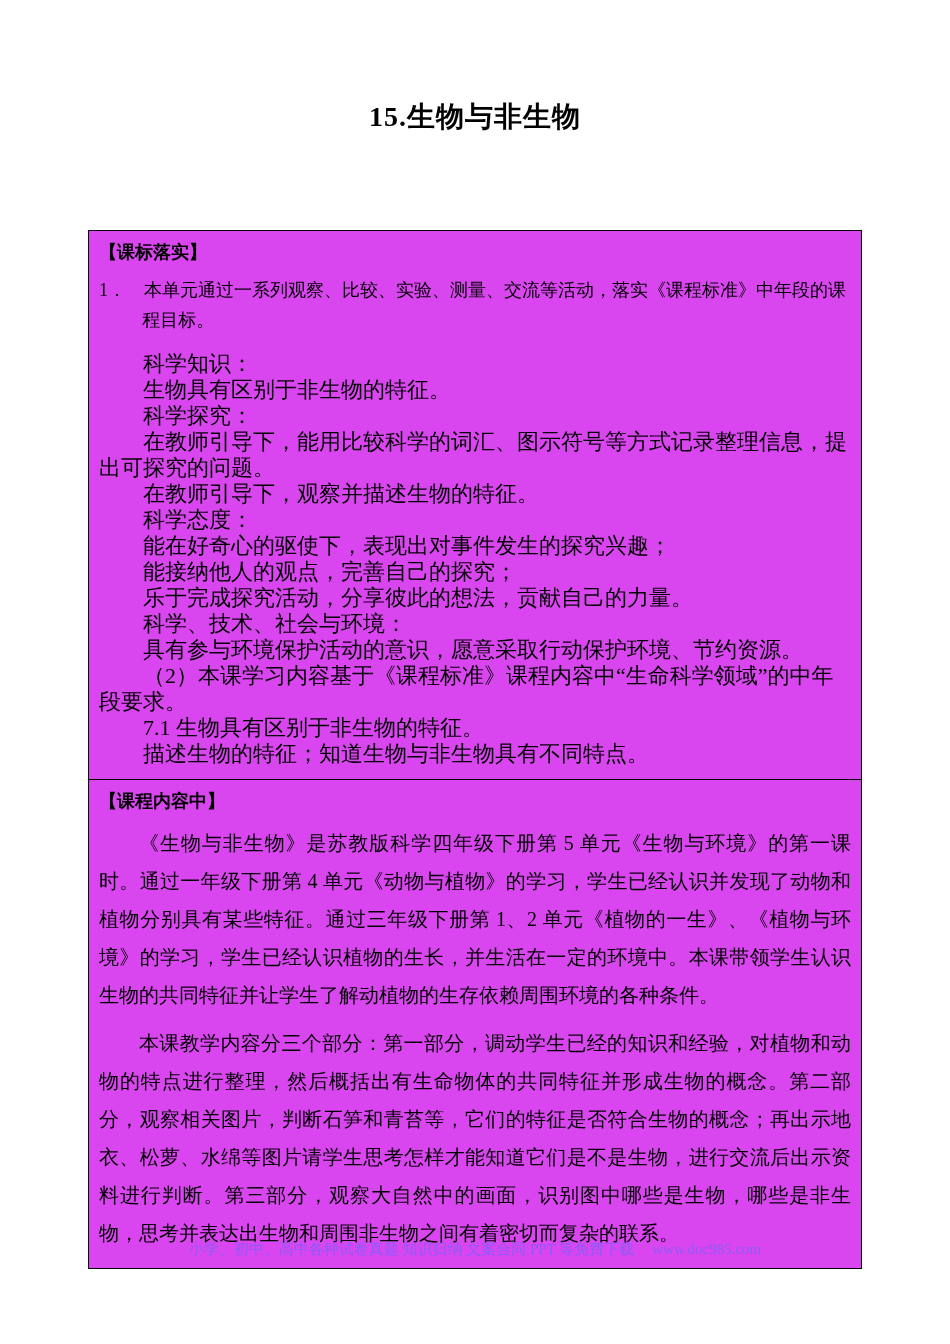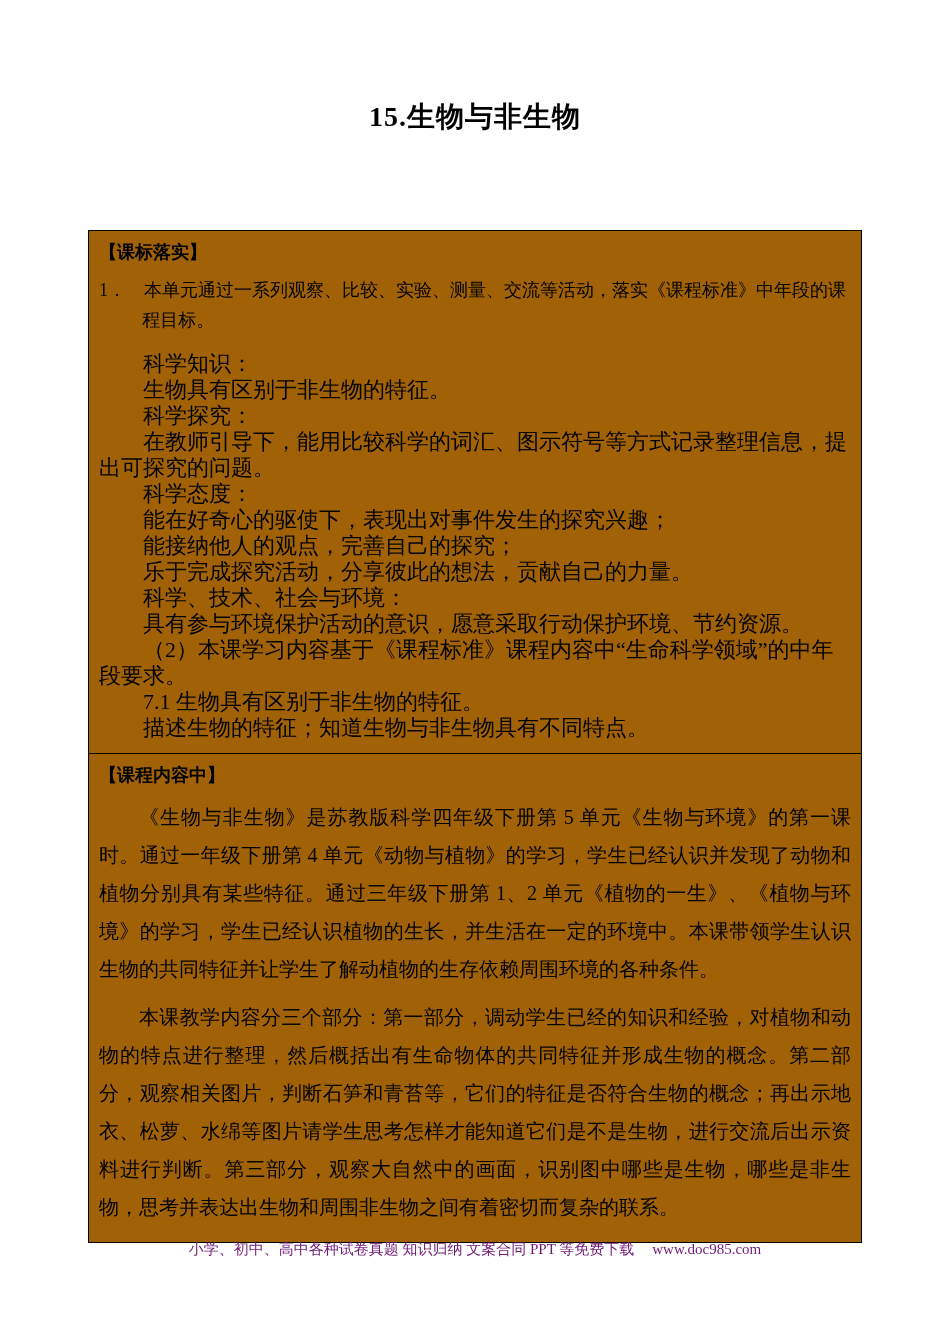--- a/index.html
+++ b/index.html
@@ -35,21 +35,21 @@
   .doc-table {
     position: absolute;
     top: 230px;
     left: 88px;
     width: 774px;
   }
   .cell {
     border: 1px solid #000000;
     box-sizing: border-box;
     padding: 8px 10px 12px 10px;
-    background: #a16207;
+    background: #d946ef;
   }
   .cell2 {
     margin-top: -1px;
   }
   .sec-heading {
     margin: 0 0 6px 0;
     font-size: 18px;
     font-weight: bold;
     line-height: 26px;
   }
@@ -76,21 +76,21 @@
     text-indent: 2em;
     text-align: justify;
   }
   .footer {
     position: absolute;
     top: 1240px;
     left: 0;
     right: 0;
     text-align: center;
     font-size: 15px;
-    color: #701a75;
+    color: #8b5cf6;
   }
   .footer-url {
     margin-left: 18px;
   }
 </style>
 </head>
 <body>
 
 <div class="page">
 
@@ -98,20 +98,21 @@
 
   <div class="doc-table">
 
     <section class="cell">
       <p class="sec-heading">【课标落实】</p>
       <p class="numbered">1．　本单元通过一系列观察、比较、实验、测量、交流等活动，落实《课程标准》中年段的课程目标。</p>
       <p class="line gap-top">科学知识：</p>
       <p class="line">生物具有区别于非生物的特征。</p>
       <p class="line">科学探究：</p>
       <p class="line">在教师引导下，能用比较科学的词汇、图示符号等方式记录整理信息，提出可探究的问题。</p>
+      <p class="line">在教师引导下，观察并描述生物的特征。</p>
       <p class="line">科学态度：</p>
       <p class="line">能在好奇心的驱使下，表现出对事件发生的探究兴趣；</p>
       <p class="line">能接纳他人的观点，完善自己的探究；</p>
       <p class="line">乐于完成探究活动，分享彼此的想法，贡献自己的力量。</p>
       <p class="line">科学、技术、社会与环境：</p>
       <p class="line">具有参与环境保护活动的意识，愿意采取行动保护环境、节约资源。</p>
       <p class="line">（2）本课学习内容基于《课程标准》课程内容中“生命科学领域”的中年段要求。</p>
       <p class="line">7.1 生物具有区别于非生物的特征。</p>
       <p class="line">描述生物的特征；知道生物与非生物具有不同特点。</p>
     </section>

